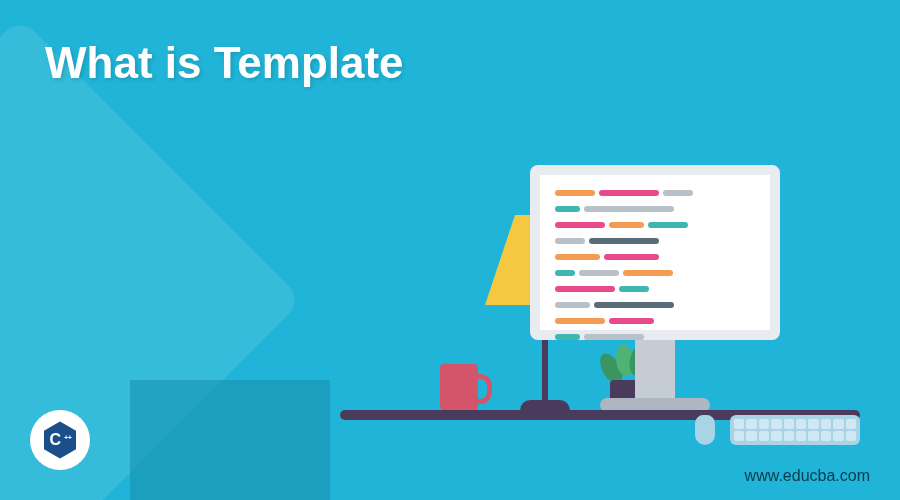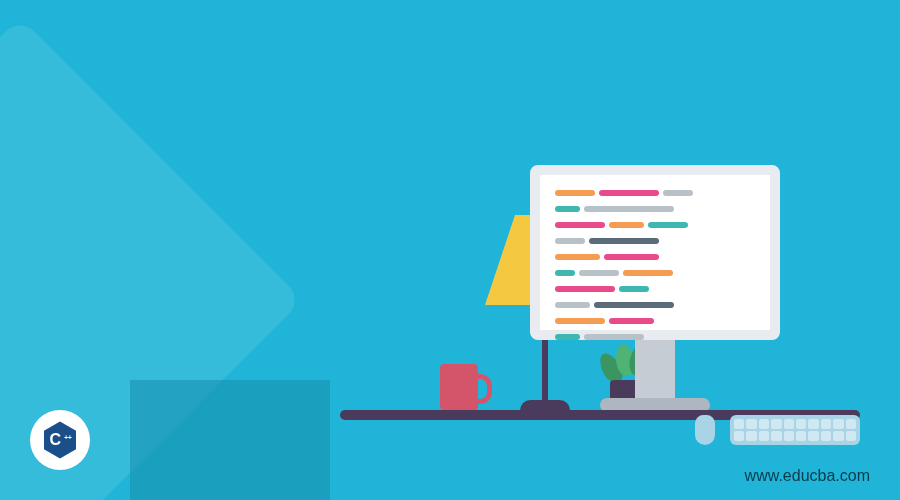--- a/index.html
+++ b/index.html
@@ -250,21 +250,21 @@
       border-radius: 10px 10px 12px 12px;
     }
   </style>
 </head>
 <body>
 
 <div class="bg-square"></div>
 <div class="bg-bottom"></div>
 
 <h1 class="title">
-  <br>
+  <span>What is Template</span><br>
 </h1>
 
 <div class="cpp-logo">
   <div class="cpp-hex">
     <svg viewBox="0 0 100 100" width="40" height="40">
       <polygon points="50,4 90,27 90,73 50,96 10,73 10,27" fill="#1b4f8a"></polygon>
       <text x="38" y="62" font-size="40" font-weight="bold" fill="#ffffff" text-anchor="middle">C</text>
       <text x="70" y="50" font-size="16" font-weight="bold" fill="#ffffff" text-anchor="middle">++</text>
     </svg>
   </div>

